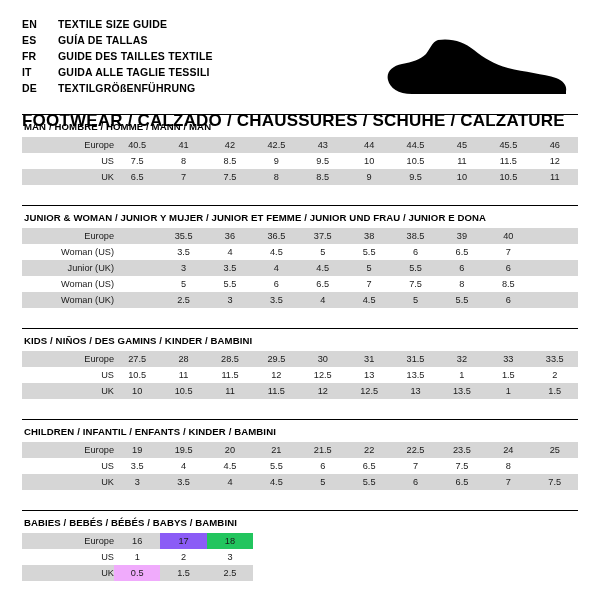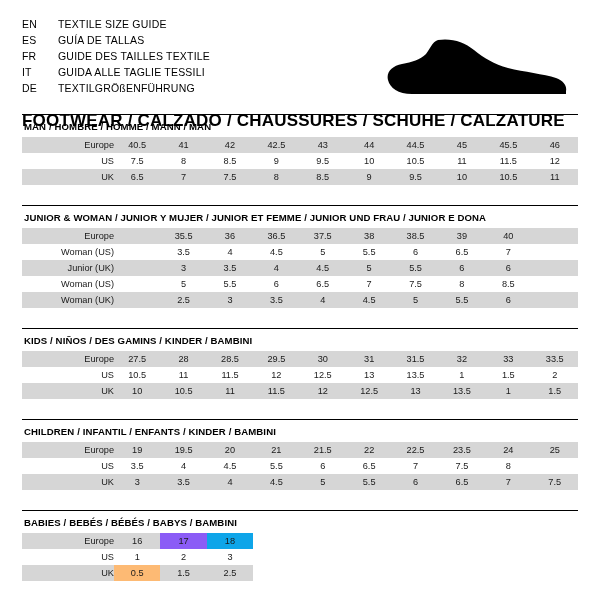--- a/index.html
+++ b/index.html
@@ -29,21 +29,21 @@
   }
   .lang-table {
     border-collapse: collapse;
     font-size: 10.5px;
     letter-spacing: 0.2px;
   }
   .lang-table td {
     padding: 0 0 3px 0;
     vertical-align: top;
     line-height: 13px;
-    font-weight: normal;
+    font-weight: bold;
   }
   .lang-code {
     width: 36px;
     color: #000;
   }
   .lang-title {
     color: #000;
     white-space: nowrap;
   }
 
@@ -374,21 +374,21 @@
   </div>
 
   <div class="section babies">
     <div class="section-title">BABIES / BEBÉS / BÉBÉS / BABYS / BAMBINI</div>
     <table class="sizes">
       <tbody>
         <tr>
           <td class="rowlabel shadecell" style="background:#d6d6d6">Europe</td>
           <td style="background:#d6d6d6">16</td>
           <td style="background:#8b5cf6">17</td>
-          <td style="background:#0ea5e9">18</td>
+          <td style="background:#22c55e">18</td>
           <td></td>
           <td></td>
           <td></td>
           <td></td>
           <td></td>
           <td></td>
           <td></td>
         </tr>
         <tr>
           <td class="rowlabel">US</td>
@@ -398,21 +398,21 @@
           <td></td>
           <td></td>
           <td></td>
           <td></td>
           <td></td>
           <td></td>
           <td></td>
         </tr>
         <tr>
           <td class="rowlabel" style="background:#d6d6d6">UK</td>
-          <td style="background:#fdba74">0.5</td>
+          <td style="background:#f0abfc">0.5</td>
           <td style="background:#d6d6d6">1.5</td>
           <td style="background:#d6d6d6">2.5</td>
           <td></td>
           <td></td>
           <td></td>
           <td></td>
           <td></td>
           <td></td>
           <td></td>
         </tr>

